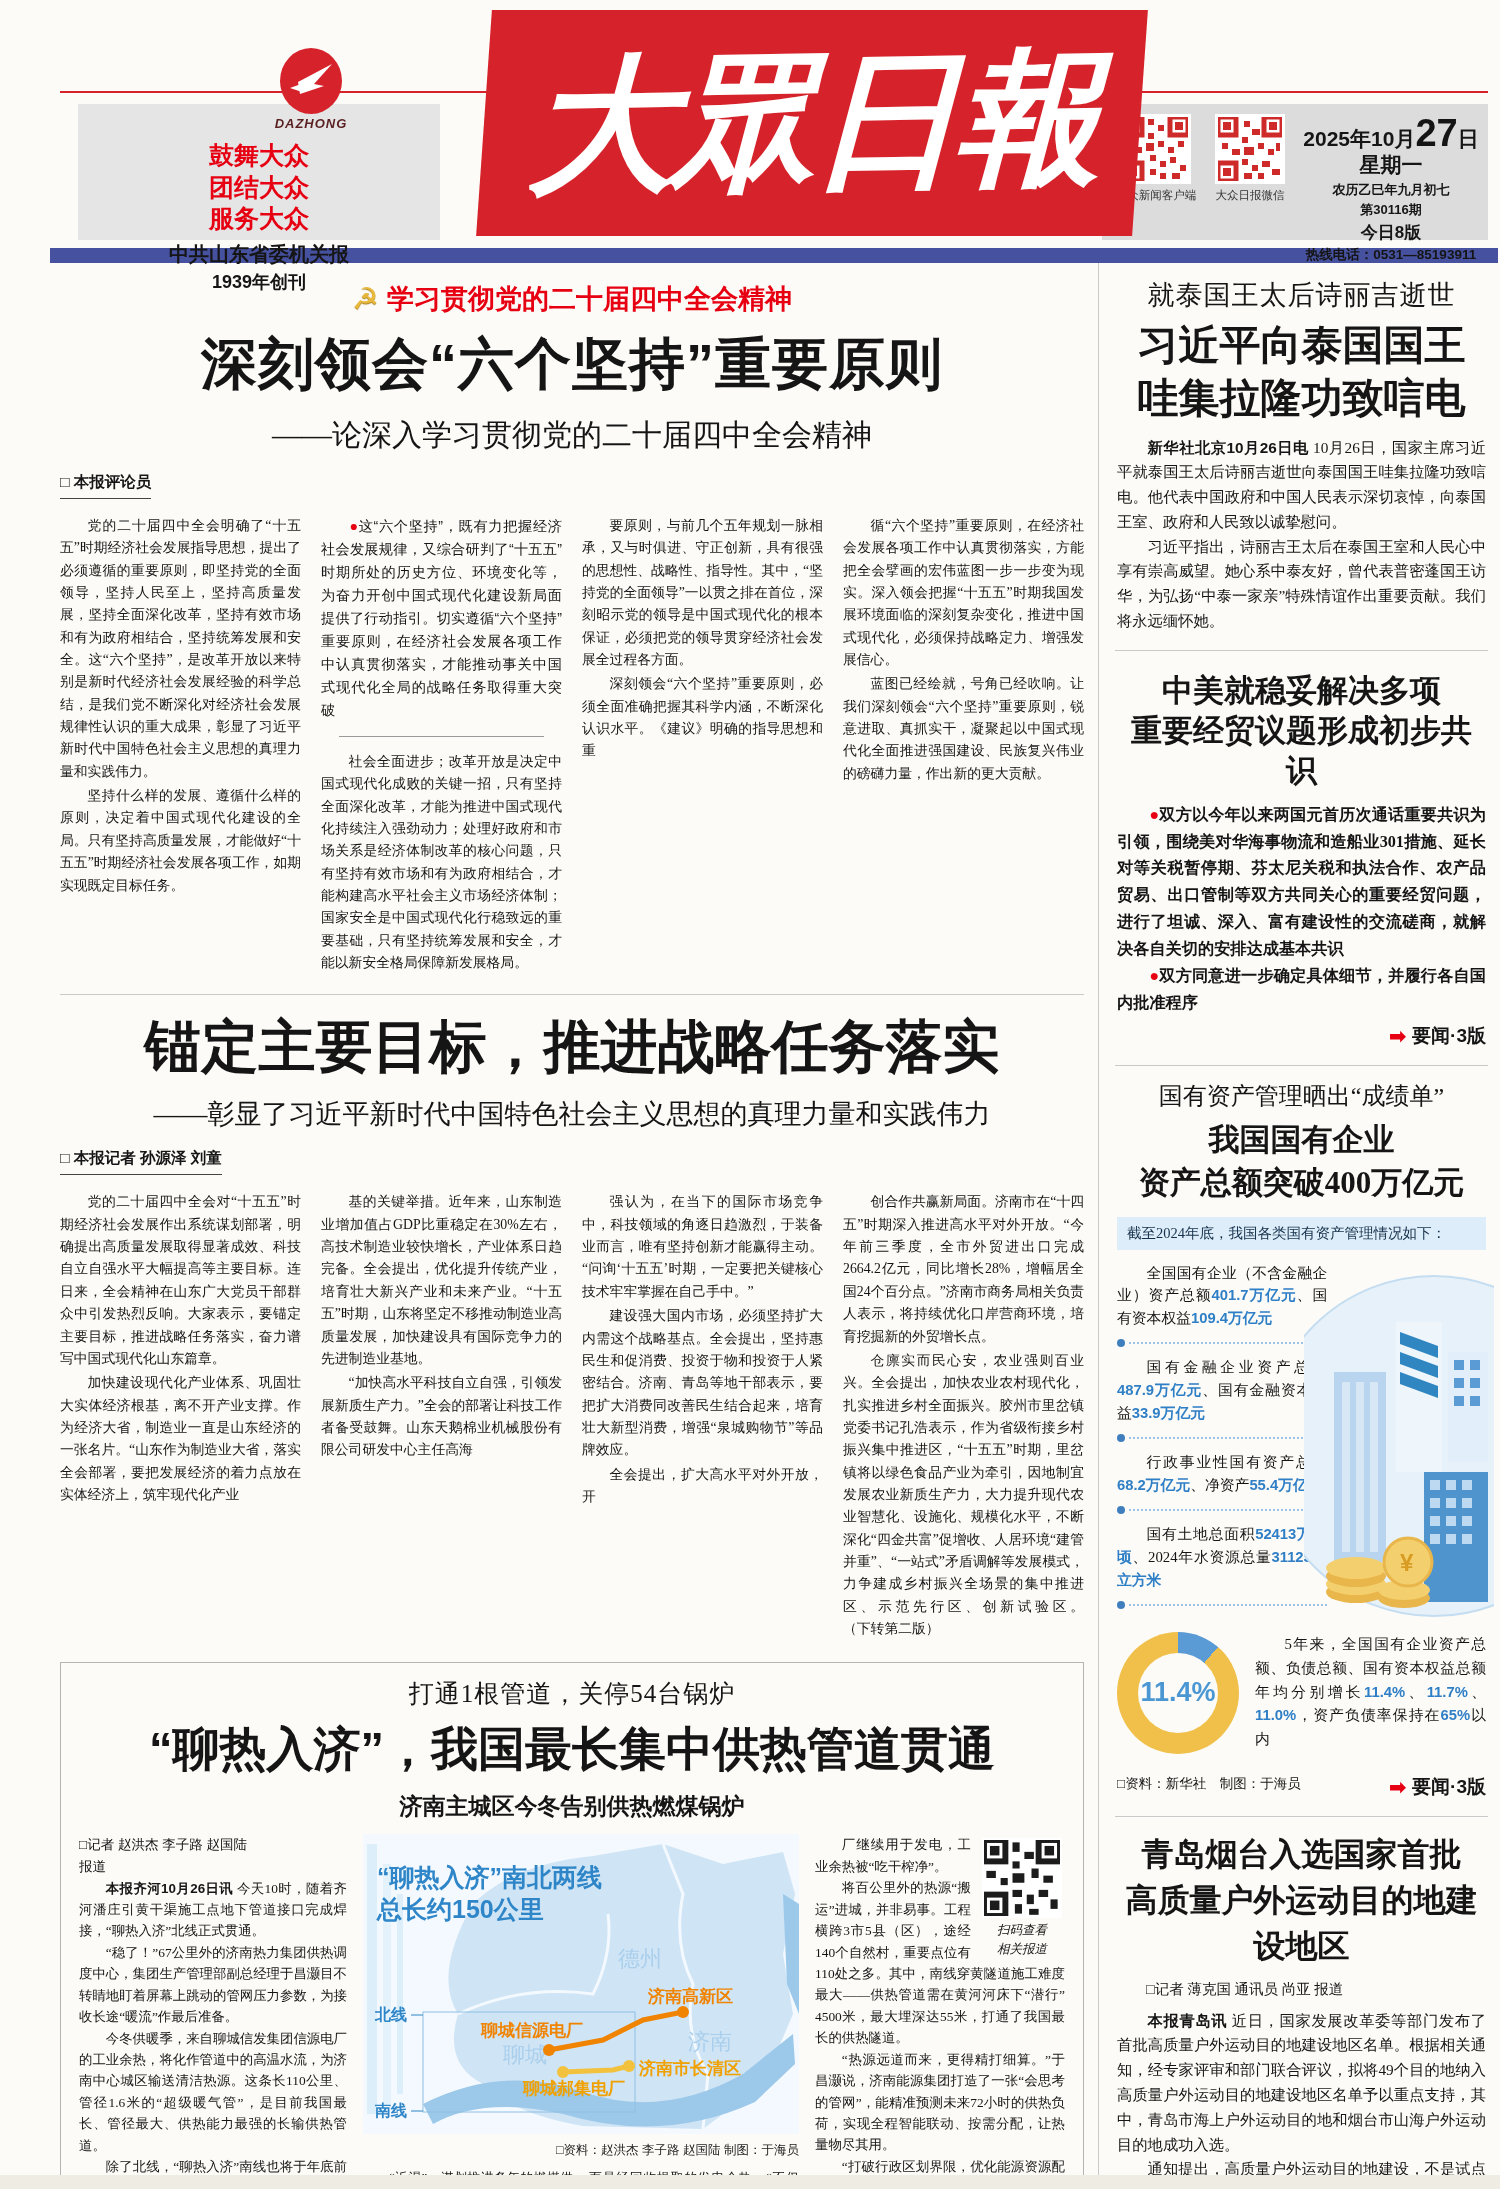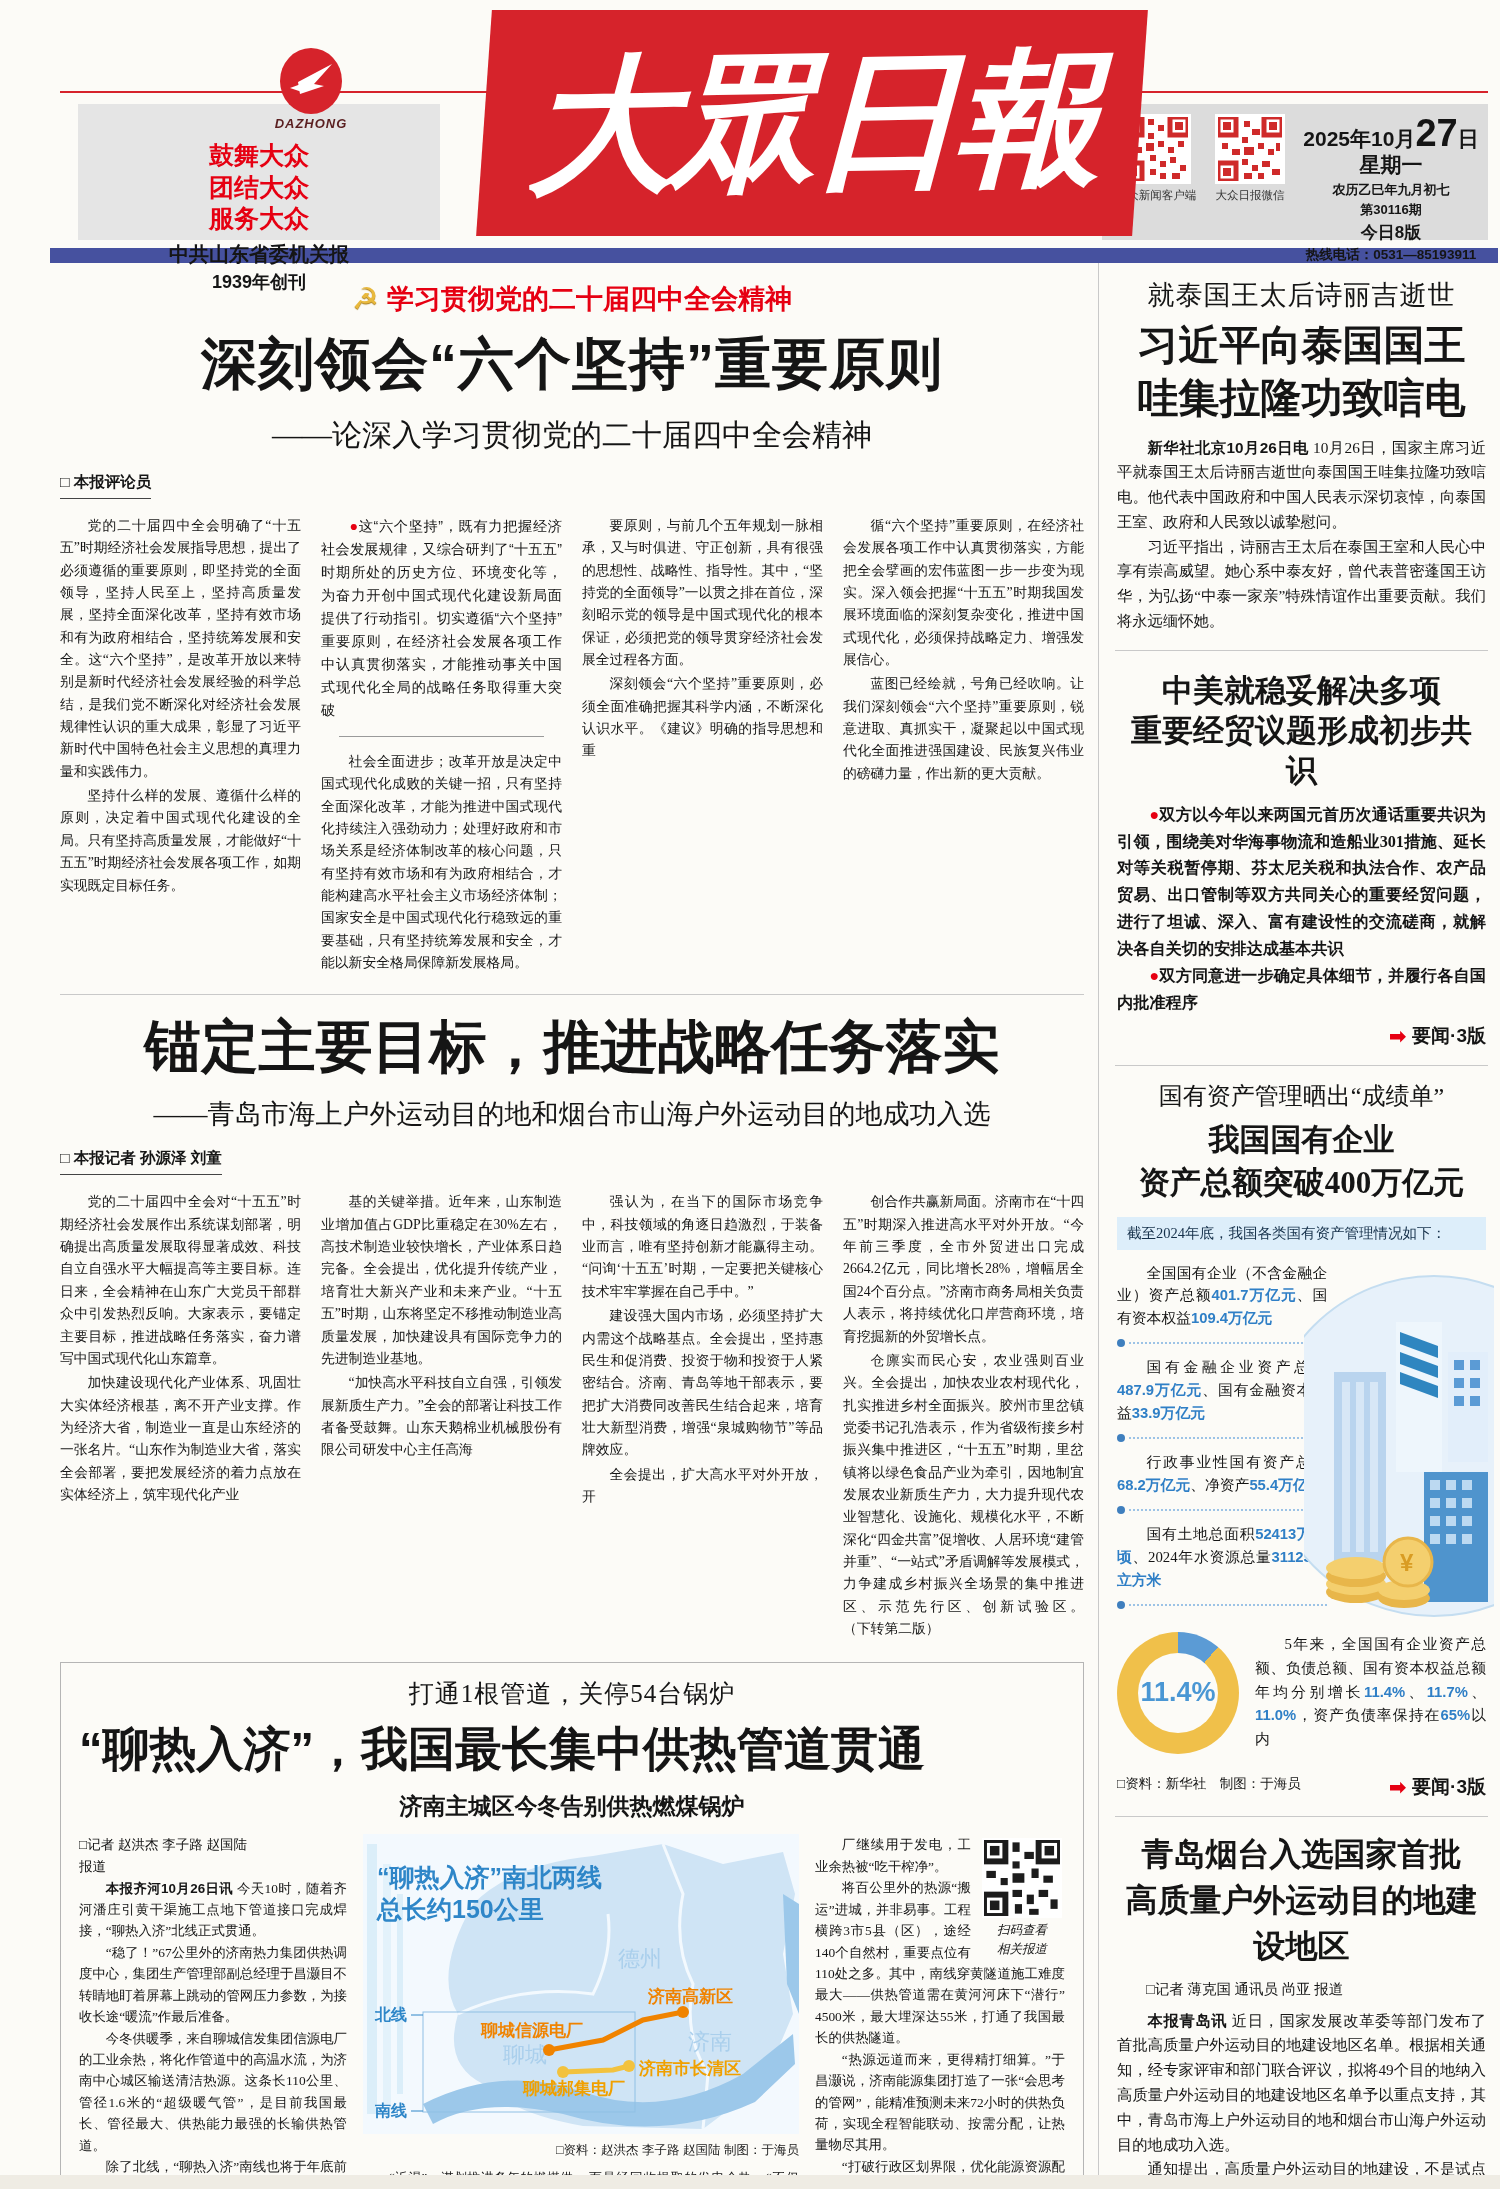--- a/index.html
+++ b/index.html
@@ -70,21 +70,21 @@
   .sec-sep{border:none;border-top:1px solid #c9c9c9;margin:18px 0 6px;}
 
   
   .h2-main{font-family:"Liberation Sans",sans-serif;font-weight:900;font-size:57px;text-align:center;
            letter-spacing:0px;margin-top:14px;}
   .sub2{font-size:27px;text-align:center;margin-top:10px;}
 
   
   .heat-box{border:1px solid #b5b5b5;margin-top:20px;padding:14px 18px 16px;}
   .heat-kicker{text-align:center;font-size:25px;letter-spacing:1px;}
-  .heat-h{font-family:"Liberation Sans",sans-serif;font-weight:900;font-size:47px;margin-top:8px;}
+  .heat-h{font-family:"Liberation Sans",sans-serif;font-weight:900;font-size:47px;text-align:center;margin-top:8px;}
   .heat-sub{text-align:center;font-size:23px;font-weight:700;margin-top:10px;}
   .heat-cols{display:flex;gap:16px;margin-top:12px;}
   .heat-col{font-size:13.4px;line-height:1.6;text-align:justify;}
   .heat-col p{text-indent:2em;}
   .heat-left{width:268px;}
   .heat-mid{width:436px;}
   .heat-right{flex:1;}
   .heat-byline{white-space:pre-line;font-family:"Liberation Sans",sans-serif;font-size:13.5px;text-indent:0 !important;}
   .lead{font-weight:700;font-family:"Liberation Sans",sans-serif;margin-top:44px;}
   .map-panel{position:relative;width:436px;height:300px;background:#fef9c3;}
@@ -265,21 +265,21 @@
               <p>循“六个坚持”重要原则，在经济社会发展各项工作中认真贯彻落实，方能把全会擘画的宏伟蓝图一步一步变为现实。深入领会把握“十五五”时期我国发展环境面临的深刻复杂变化，推进中国式现代化，必须保持战略定力、增强发展信心。</p>
               <p>蓝图已经绘就，号角已经吹响。让我们深刻领会“六个坚持”重要原则，锐意进取、真抓实干，凝聚起以中国式现代化全面推进强国建设、民族复兴伟业的磅礴力量，作出新的更大贡献。</p>
             </div>
         </div>
       </section>
 
       <hr class="sec-sep">
 
       <section>
         <h1 class="h2-main">锚定主要目标，推进战略任务落实</h1>
-        <div class="sub2">——青岛市海上户外运动目的地和烟台市山海户外运动目的地成功入选</div>
+        <div class="sub2">——彰显了习近平新时代中国特色社会主义思想的真理力量和实践伟力</div>
         <div class="byline">□  本报记者  孙源泽  刘童</div>
         <div class="cols4">
           <div class="col">
               <p>党的二十届四中全会对“十五五”时期经济社会发展作出系统谋划部署，明确提出高质量发展取得显著成效、科技自立自强水平大幅提高等主要目标。连日来，全会精神在山东广大党员干部群众中引发热烈反响。大家表示，要锚定主要目标，推进战略任务落实，奋力谱写中国式现代化山东篇章。</p>
               <p>加快建设现代化产业体系、巩固壮大实体经济根基，离不开产业支撑。作为经济大省，制造业一直是山东经济的一张名片。“山东作为制造业大省，落实全会部署，要把发展经济的着力点放在实体经济上，筑牢现代化产业</p>
             </div>
           <div class="col">
               <p>基的关键举措。近年来，山东制造业增加值占GDP比重稳定在30%左右，高技术制造业较快增长，产业体系日趋完备。全会提出，优化提升传统产业，培育壮大新兴产业和未来产业。“十五五”时期，山东将坚定不移推动制造业高质量发展，加快建设具有国际竞争力的先进制造业基地。</p>
               <p>“加快高水平科技自立自强，引领发展新质生产力。”全会的部署让科技工作者备受鼓舞。山东天鹅棉业机械股份有限公司研发中心主任高海</p>
             </div>

